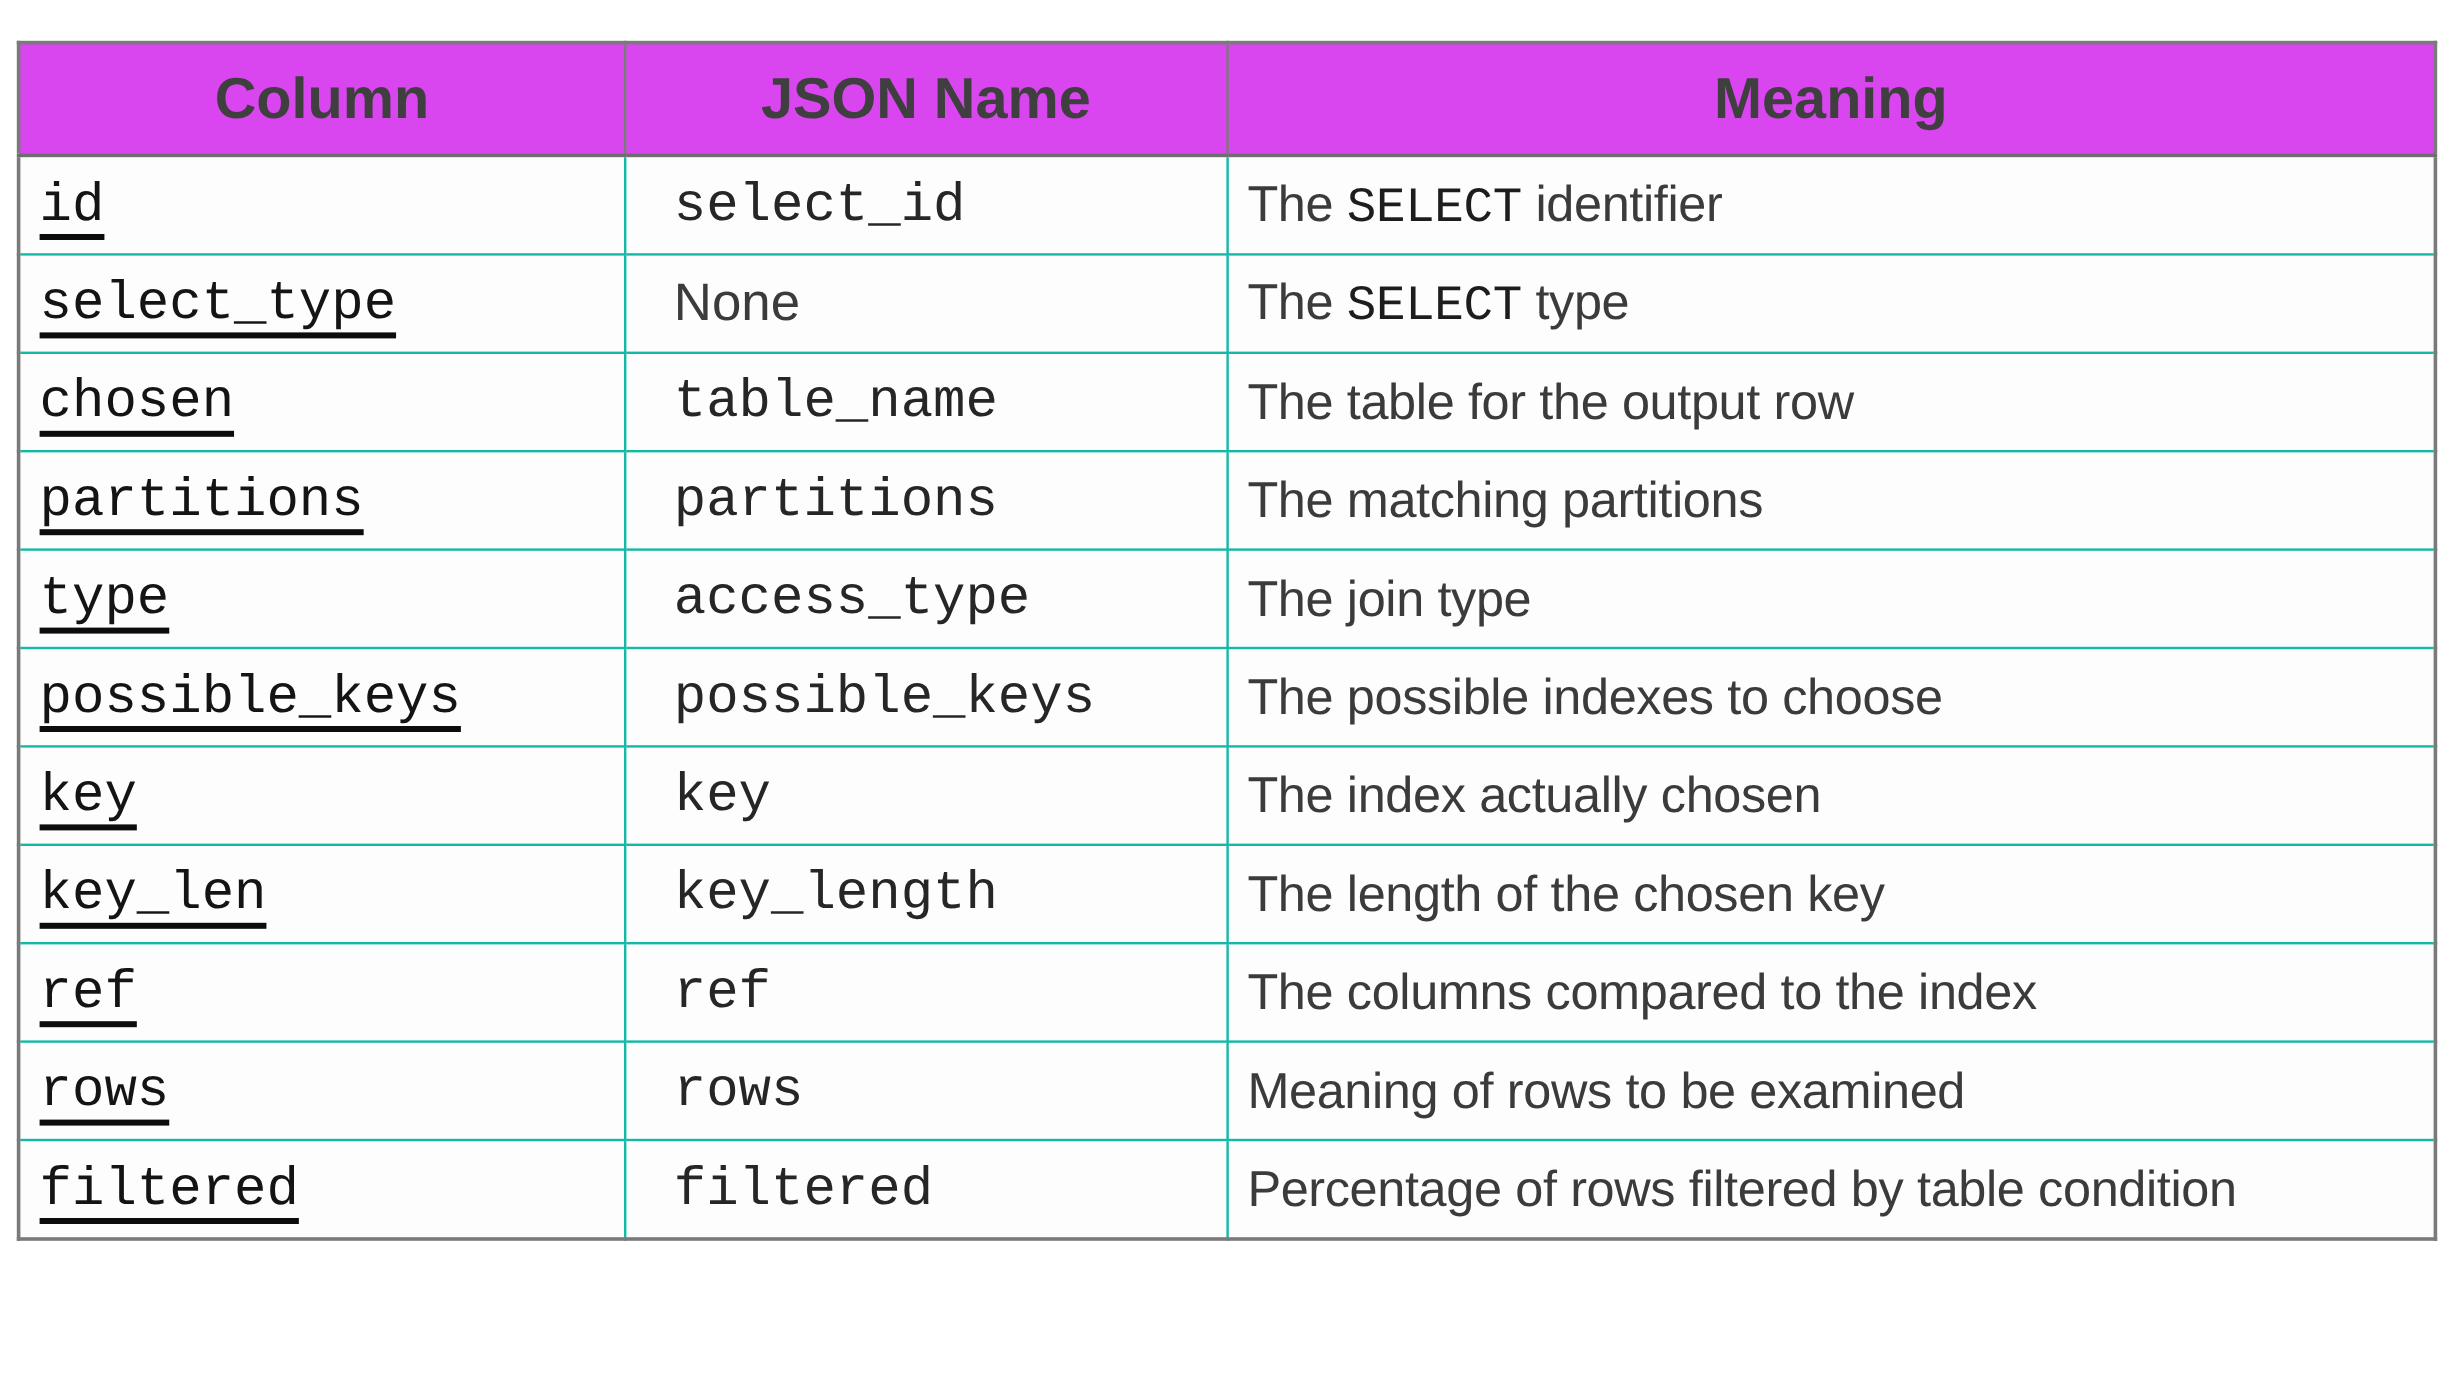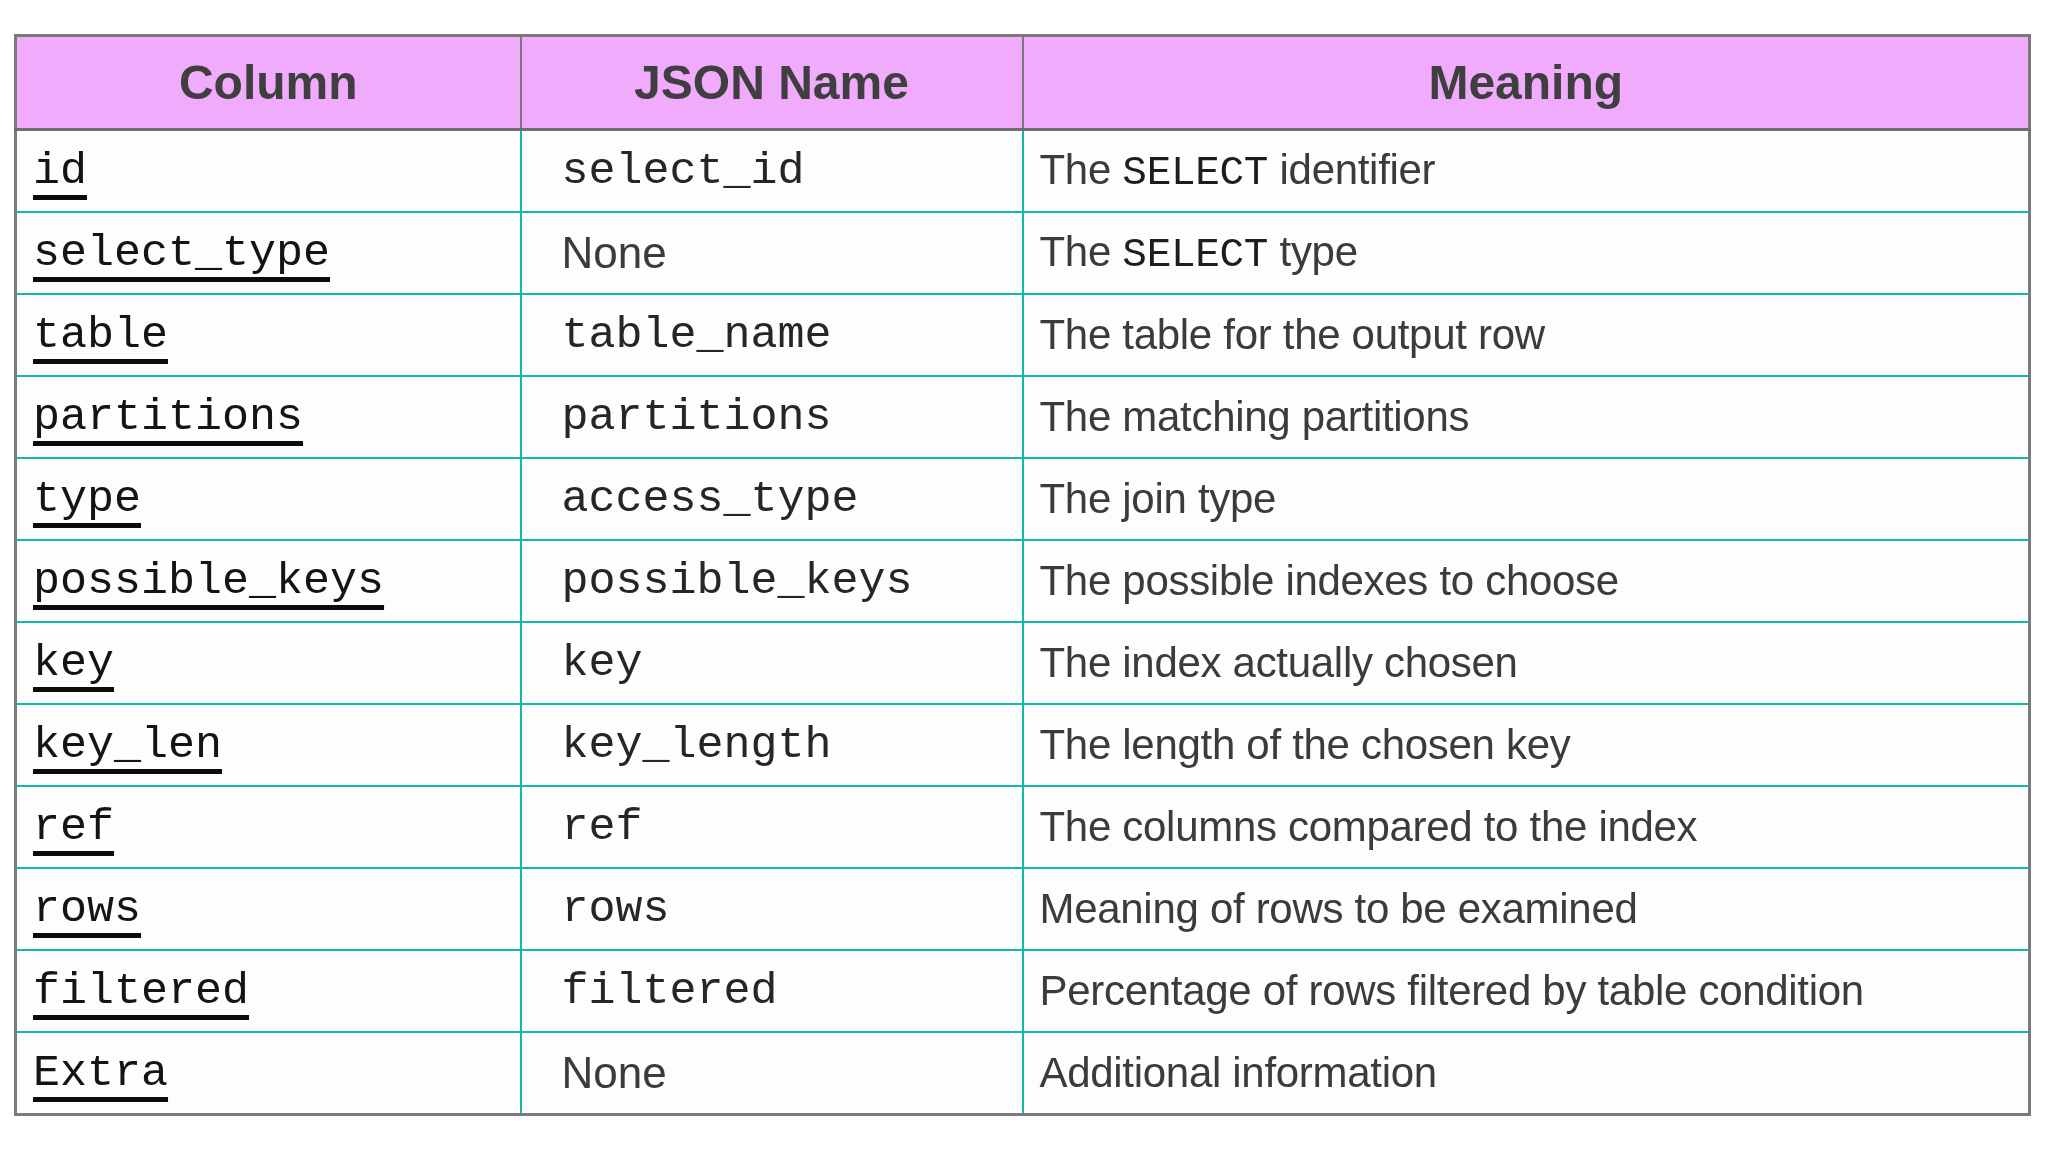--- a/index.html
+++ b/index.html
@@ -32,21 +32,21 @@
   col.c3 { width: 1007px; }
   th {
     height: 91px;
     font-size: 48px;
     font-weight: bold;
     color: #3f3f3f;
     text-align: center;
     vertical-align: middle;
     border: 2px solid #7a7a7a;
     border-bottom: 3px solid #6e6e6e;
-    background: #f0abfc;
+    background: #d946ef;
     padding: 0;
   }
   td {
     height: 80px;
     vertical-align: middle;
     border: 2px solid #14b8a6;
     padding: 0 6px 0 16px;
     font-size: 42px;
     color: #3b3b3b;
     white-space: nowrap;
@@ -102,21 +102,21 @@
           <td class="col1"><span class="col-link">id</span></td>
           <td class="col2"><span class="mono json-mono">select_id</span></td>
           <td class="col3"><span class="meaning-text">The </span><span class="mono meaning-code">SELECT</span><span class="meaning-text"> identifier</span></td>
         </tr>
         <tr>
           <td class="col1"><span class="col-link">select_type</span></td>
           <td class="col2"><span class="json-plain">None</span></td>
           <td class="col3"><span class="meaning-text">The </span><span class="mono meaning-code">SELECT</span><span class="meaning-text"> type</span></td>
         </tr>
         <tr>
-          <td class="col1"><span class="col-link">table</span></td>
+          <td class="col1"><span class="col-link">chosen</span></td>
           <td class="col2"><span class="mono json-mono">table_name</span></td>
           <td class="col3"><span class="meaning-text">The table for the output row</span></td>
         </tr>
         <tr>
           <td class="col1"><span class="col-link">partitions</span></td>
           <td class="col2"><span class="mono json-mono">partitions</span></td>
           <td class="col3"><span class="meaning-text">The matching partitions</span></td>
         </tr>
         <tr>
           <td class="col1"><span class="col-link">type</span></td>
@@ -146,20 +146,15 @@
         <tr>
           <td class="col1"><span class="col-link">rows</span></td>
           <td class="col2"><span class="mono json-mono">rows</span></td>
           <td class="col3"><span class="meaning-text">Meaning of rows to be examined</span></td>
         </tr>
         <tr>
           <td class="col1"><span class="col-link">filtered</span></td>
           <td class="col2"><span class="mono json-mono">filtered</span></td>
           <td class="col3"><span class="meaning-text">Percentage of rows filtered by table condition</span></td>
         </tr>
-        <tr>
-          <td class="col1"><span class="col-link">Extra</span></td>
-          <td class="col2"><span class="json-plain">None</span></td>
-          <td class="col3"><span class="meaning-text">Additional information</span></td>
-        </tr>
       </tbody>
   </table>
 </div>
 
 </body></html>

